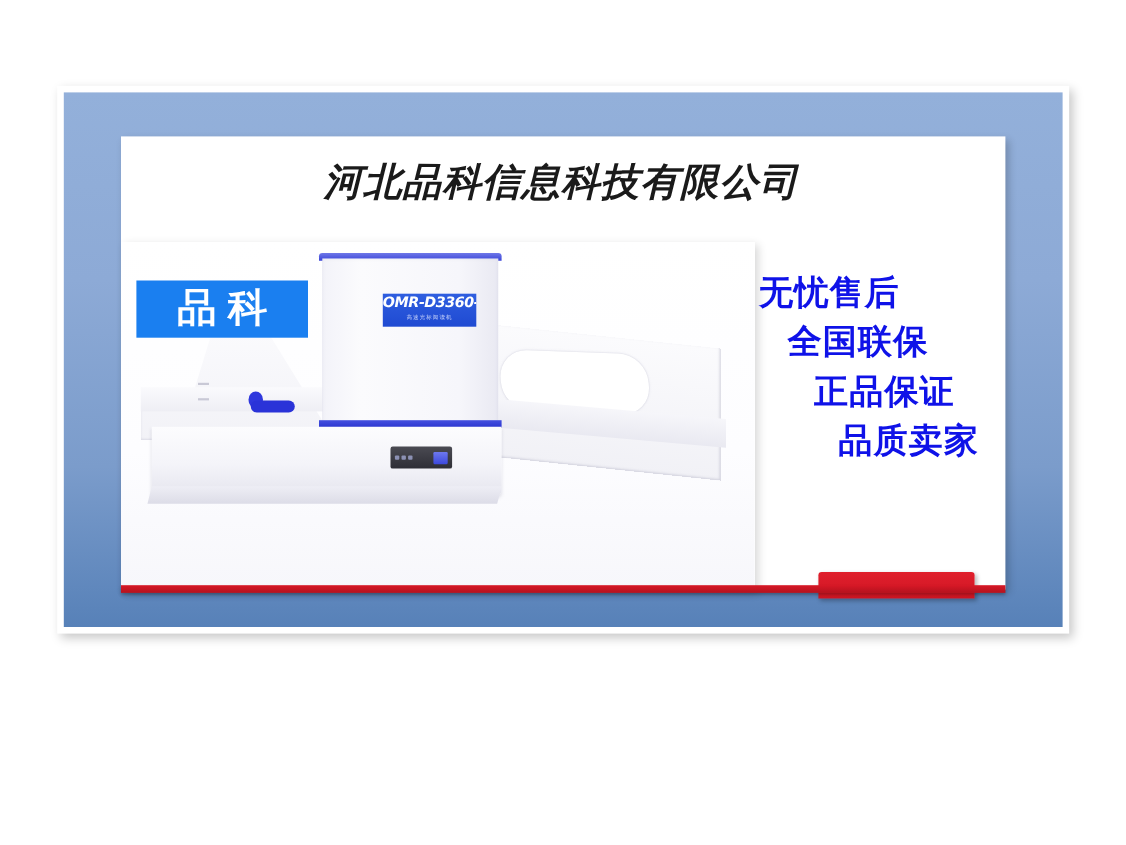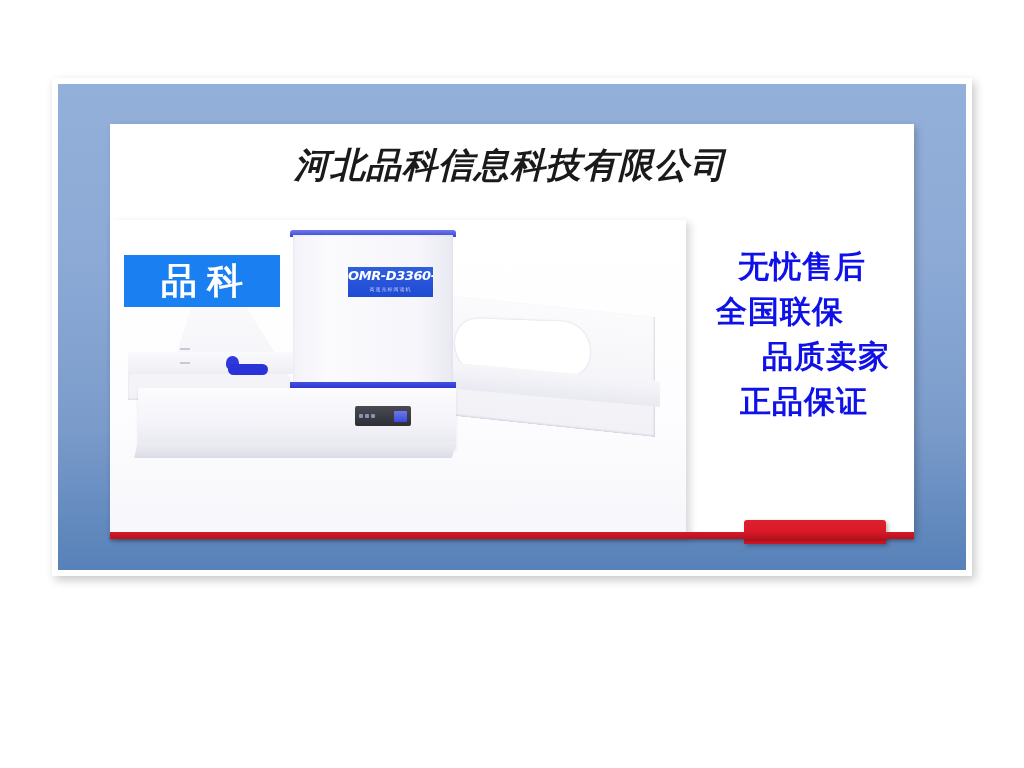--- a/index.html
+++ b/index.html
@@ -302,21 +302,21 @@
     width: 224px;
     color: #0f12e8;
     font-family: "DejaVu Sans", sans-serif;
     font-weight: 700;
     font-size: 31px;
     line-height: 45px;
     letter-spacing: 1px;
     white-space: nowrap;
   }
   #slogans .slogan-line { display: block; }
-  #slogans .i0 { padding-left: 0px; text-align: center; }
+  #slogans .i0 { padding-left: 0px; }
   #slogans .i1 { padding-left: 26px; }
   #slogans .i2 { padding-left: 50px; }
   #slogans .i3 { padding-left: 72px; }
 
   
   #red-strip {
     position: absolute;
     left: 52px;
     top: 448px;
     width: 804px;
@@ -383,22 +383,22 @@
               <span class="panel-button"></span>
             </div>
           </div>
 
           <div id="brand-badge">品科</div>
         </div>
 
         <div id="slogans">
           <span class="slogan-line i0">无忧售后</span>
           <span class="slogan-line i1">全国联保</span>
+          <span class="slogan-line i2">正品保证</span>
           <span class="slogan-line i3">品质卖家</span>
-          <span class="slogan-line i2">正品保证</span>
         </div>
 
       </div>
 
       <div id="red-block"></div>
       <div id="red-strip"></div>
 
     </div>
   </div>
 

